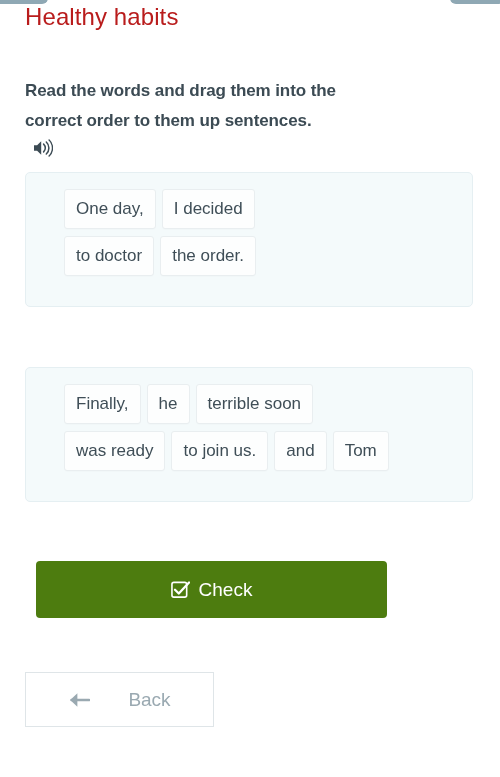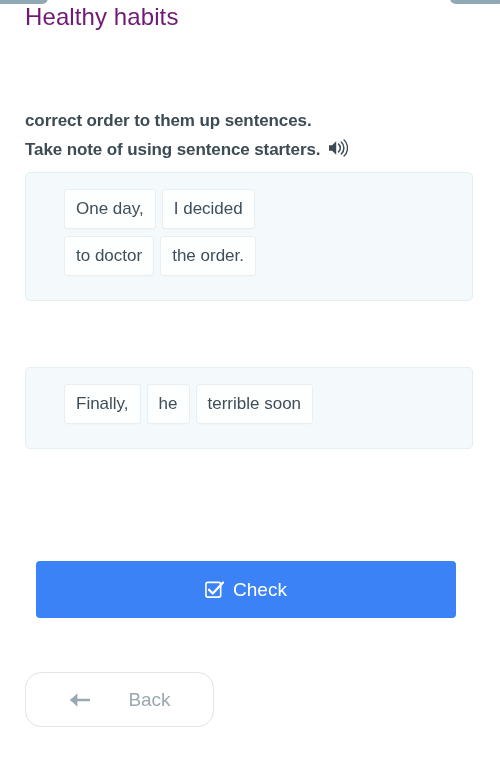--- a/index.html
+++ b/index.html
@@ -37,21 +37,21 @@
   }
 
   
   .page-title {
     position: absolute;
     left: 25px;
     top: 0px;
     font-size: 24px;
     line-height: 34px;
     font-weight: 400;
-    color: #701a75;
+    color: #b91c1c;
     letter-spacing: 0.1px;
     white-space: nowrap;
   }
 
   
   .instruction {
     position: absolute;
     left: 25px;
     top: 76px;
     width: 450px;
@@ -72,21 +72,21 @@
 
   
   .word-group {
     position: absolute;
     left: 25px;
     width: 448px;
     box-sizing: border-box;
     background: #f4fafb;
     border: 1px solid #e5eff2;
     border-radius: 5px;
-    padding: 16px 12px 24px 38px;
+    padding: 16px 12px 30px 38px;
   }
   #group-1 { top: 172px; }
   #group-2 { top: 367px; }
 
   .chip-row {
     display: block;
     white-space: nowrap;
     margin-bottom: 7px;
   }
   .chip-row:last-child { margin-bottom: 0; }
@@ -105,23 +105,23 @@
     user-select: none;
     box-shadow: 0 1px 0 rgba(0,0,0,0.012);
   }
   .word-chip:last-child { margin-right: 0; }
 
   
   .check-button {
     position: absolute;
     left: 36px;
     top: 561px;
-    width: 420px;
+    width: 351px;
     height: 57px;
-    background: #3b82f6;
+    background: #4d7c0f;
     border: none;
     border-radius: 4px;
     color: #ffffff;
     font-family: "Liberation Sans", sans-serif;
     font-size: 19px;
     font-weight: 400;
     cursor: pointer;
     display: flex;
     align-items: center;
     justify-content: center;
@@ -132,21 +132,21 @@
 
   
   .back-button {
     position: absolute;
     left: 25px;
     top: 672px;
     width: 189px;
     height: 55px;
     background: #ffffff;
     border: 1px solid #dfe5e8;
-    border-radius: 16px;
+    border-radius: 0;
     color: #9aa9b1;
     font-family: "Liberation Sans", sans-serif;
     font-size: 19px;
     cursor: pointer;
     display: flex;
     align-items: center;
     justify-content: center;
     gap: 38px;
     padding: 0;
   }
@@ -154,37 +154,38 @@
 </style>
 </head>
 <body>
 
 <div class="top-bar-left"></div>
 <div class="top-bar-right"></div>
 
 <div class="page-title">Healthy habits</div>
 
 <div class="instruction">
-  <br>
+  <span>Read the words and drag them into the</span><br>
   <span>correct order to them up sentences.</span><br>
-  <span>Take note of using sentence starters.</span><span class="speaker-icon"><svg viewBox="0 0 20 18" xmlns="http://www.w3.org/2000/svg">
+  <span class="speaker-icon"><svg viewBox="0 0 20 18" xmlns="http://www.w3.org/2000/svg">
         <path d="M1 6.2h3.1L8.2 2.3v13.4L4.1 11.8H1z" fill="#3c4b54"></path>
         <path d="M10.6 5.1c1.1 1.1 1.7 2.5 1.7 3.9s-.6 2.8-1.7 3.9" stroke="#3c4b54" stroke-width="1.5" fill="none" stroke-linecap="round"></path>
         <path d="M13.3 3c1.7 1.6 2.6 3.7 2.6 6s-.9 4.4-2.6 6" stroke="#3c4b54" stroke-width="1.5" fill="none" stroke-linecap="round"></path>
         <path d="M16.1 1c2.2 2.1 3.4 4.9 3.4 8s-1.2 5.9-3.4 8" stroke="#3c4b54" stroke-width="1.4" fill="none" stroke-linecap="round"></path>
       </svg></span>
 </div>
 
 <div class="word-group" id="group-1">
     <div class="chip-row"><span class="word-chip">One day,</span><span class="word-chip">I decided</span></div>
     <div class="chip-row"><span class="word-chip">to doctor</span><span class="word-chip">the order.</span></div>
   </div>
 
 <div class="word-group" id="group-2">
     <div class="chip-row"><span class="word-chip">Finally,</span><span class="word-chip">he</span><span class="word-chip">terrible soon</span></div>
+    <div class="chip-row"><span class="word-chip">was ready</span><span class="word-chip">to join us.</span><span class="word-chip">and</span><span class="word-chip">Tom</span></div>
   </div>
 
 <button class="check-button">
   <span class="check-icon"><svg viewBox="0 0 20 20" xmlns="http://www.w3.org/2000/svg">
         <rect x="1" y="2.5" width="15.5" height="15.5" rx="2" ry="2" fill="none" stroke="#ffffff" stroke-width="1.7"></rect>
         <path d="M4.2 10.2l4 4L19 2.6" fill="none" stroke="#ffffff" stroke-width="2.4" stroke-linecap="round" stroke-linejoin="round"></path>
       </svg></span>
   <span>Check</span>
 </button>
 

